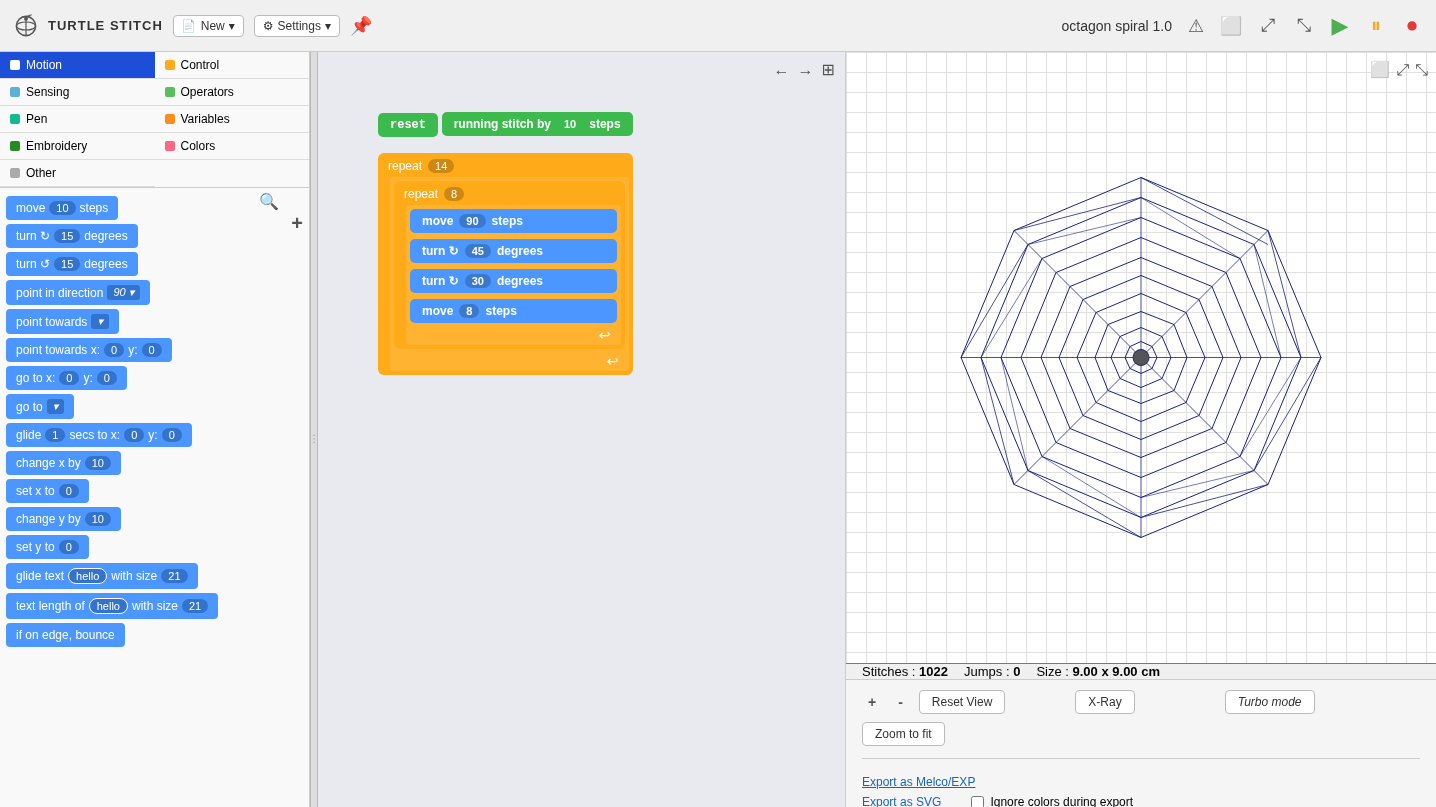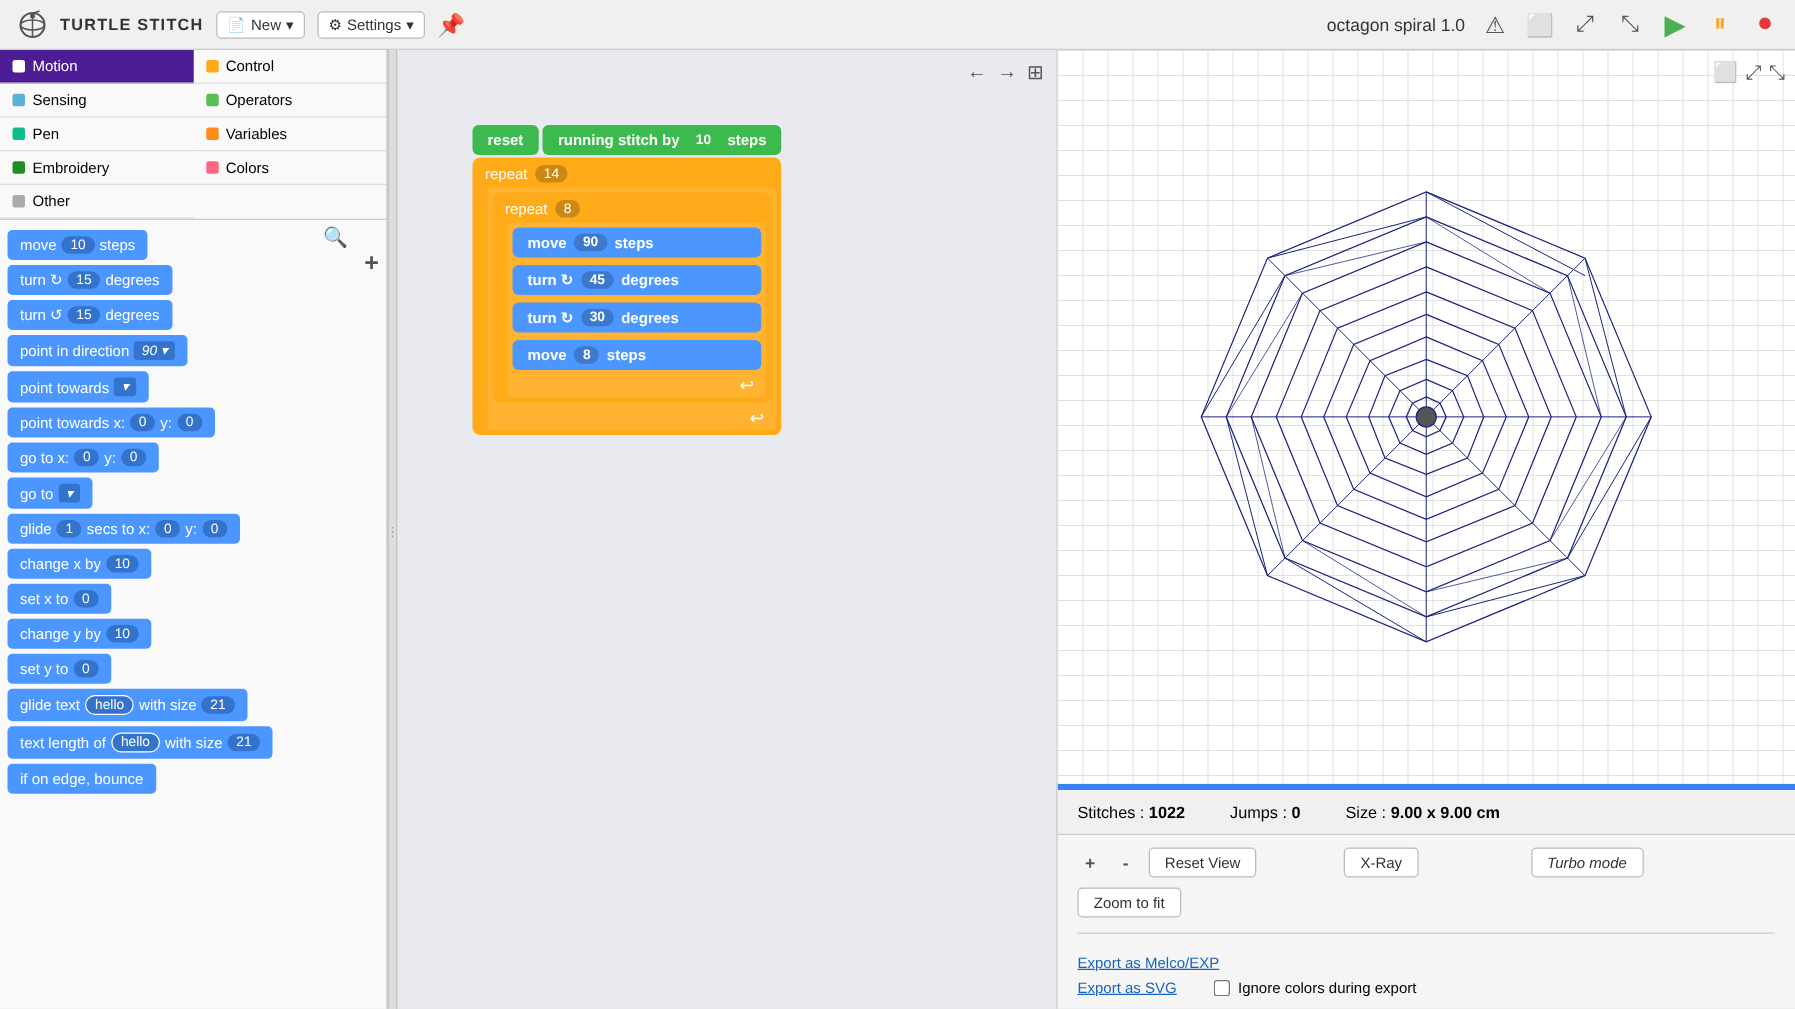--- a/index.html
+++ b/index.html
@@ -1,20 +1,20 @@
 <!DOCTYPE html>
 <html><head>
   <meta charset="utf-8">
   <style>
     * { box-sizing: border-box; margin: 0; padding: 0; }
     body { font-family: sans-serif; font-size: 13px; background: #e0e0e0; overflow: hidden; width: 1436px; height: 807px; }
 
     
     #topbar {
-      display: flex; align-items: center; height: 40px;
+      display: flex; align-items: center; height: 52px;
       background: #f0f0f0; border-bottom: 1px solid #ccc;
       padding: 0 10px; gap: 10px;
     }
     #topbar .logo { display: flex; align-items: center; gap: 6px; font-weight: bold; font-size: 14px; color: #333; }
     #topbar .logo svg { width: 32px; height: 28px; }
     .top-btn {
       display: flex; align-items: center; gap: 4px;
       background: #fff; border: 1px solid #bbb; border-radius: 4px;
       padding: 3px 8px; cursor: pointer; font-size: 12px; color: #333;
     }
@@ -37,21 +37,21 @@
     
     #left-panel { width: 310px; display: flex; flex-direction: column; background: #f9f9f9; border-right: 1px solid #ccc; overflow: hidden; }
 
     
     #categories { display: grid; grid-template-columns: 1fr 1fr; border-bottom: 1px solid #ccc; }
     .cat-item {
       display: flex; align-items: center; gap: 6px; padding: 6px 10px;
       cursor: pointer; font-size: 12px; border-bottom: 1px solid #ddd;
     }
     .cat-dot { width: 10px; height: 10px; border-radius: 2px; flex-shrink: 0; }
-    .cat-item.active { background: #4c1d95; color: white; }
+    .cat-item.active { background: #1d4ed8; color: white; }
     .cat-item.active .cat-dot { background: white !important; }
 
     
     #blocks-list { flex: 1; overflow-y: auto; padding: 8px 6px; display: flex; flex-direction: column; gap: 4px; position: relative; }
     .block-row { display: flex; align-items: center; }
     .block {
       border-radius: 4px; padding: 5px 10px; cursor: pointer; font-size: 12px;
       color: white; display: inline-flex; align-items: center; gap: 4px;
       user-select: none;
     }
@@ -109,22 +109,22 @@
     #embroidery-svg { position: absolute; top: 0; left: 0; width: 100%; height: 100%; }
 
     
     .view-icons {
       position: absolute; top: 8px; right: 8px; display: flex; gap: 6px;
     }
     .view-icon-btn { background: none; border: none; cursor: pointer; font-size: 16px; color: #555; }
 
     
     #stats-bar {
-      background: #f0f0f0; border-top: 5px solid #3b82f6; border-bottom: 1px solid #ccc;
-      padding: 10px 16px; display: flex; align-items: center; gap: 36px; font-size: 13px;
+      background: #f0f0f0; border-top: 1px solid #3b82f6; border-bottom: 1px solid #ccc;
+      padding: 0 16px; display: flex; align-items: center; gap: 16px; font-size: 13px;
     }
     #stats-bar span b { font-weight: bold; }
 
     
     #controls-bar {
       background: #f5f5f5; padding: 10px 16px; display: flex; flex-direction: column; gap: 8px;
     }
     .ctrl-row { display: flex; align-items: center; gap: 10px; flex-wrap: wrap; }
     .ctrl-btn {
       background: #fff; border: 1px solid #bbb; border-radius: 4px;
@@ -363,21 +363,21 @@
 
   <div id="script-area">
     <div class="script-toolbar">
       <button class="script-tool-btn">←</button>
       <button class="script-tool-btn">→</button>
       <button class="script-tool-btn">⊞</button>
     </div>
 
     <div id="script-content">
       
-      <div class="sb-block green" style="margin-bottom:2px;">
+      <div class="sb-block green" style="margin-bottom:16px;font-family:Liberation Mono, monospace;">
         <span>reset</span>
       </div>
       
       <div class="sb-block green" style="margin-bottom:2px;">
         <span>running stitch by</span>
         <span class="sb-val2">10</span>
         <span>steps</span>
       </div>
 
       

